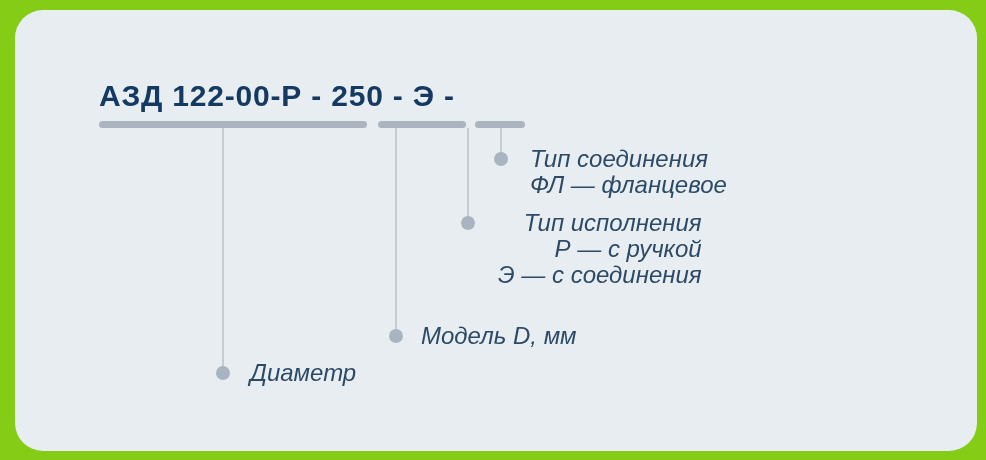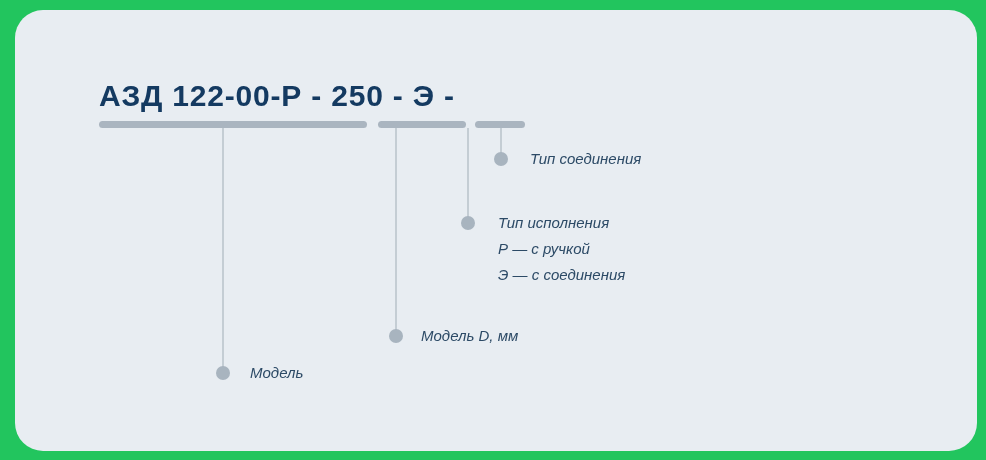--- a/index.html
+++ b/index.html
@@ -4,21 +4,21 @@
 <style>
   html, body {
     margin: 0;
     padding: 0;
     background: #ffffff;
   }
   .stage {
     position: relative;
     width: 986px;
     height: 460px;
-    background: #22c55e;
+    background: #84cc16;
     font-family: "Liberation Sans", sans-serif;
     overflow: hidden;
   }
   .card {
     position: absolute;
     left: 15px;
     top: 10px;
     width: 962px;
     height: 441px;
     background: #e8edf2;
@@ -65,27 +65,27 @@
     background: #a8b4bf;
   }
   .dot-model      { left: 216px; top: 366px; }
   .dot-diameter   { left: 389px; top: 329px; }
   .dot-design     { left: 461px; top: 216px; }
   .dot-connection { left: 494px; top: 152px; }
 
   .callout-label {
     position: absolute;
     font-style: italic;
-    font-size: 15px;
+    font-size: 24px;
     line-height: 26px;
     color: #2c4a66;
     white-space: nowrap;
   }
   .label-connection { left: 530px; top: 146px; }
-  .label-design     { left: 498px; top: 210px; }
+  .label-design     { left: 498px; top: 210px; text-align: right; }
   .label-diameter   { left: 421px; top: 323px; }
   .label-model      { left: 250px; top: 360px; }
   .callout-line-text { display: block; }
 </style>
 </head>
 <body>
 
 <div class="stage">
   <div class="card"></div>
 
@@ -100,28 +100,29 @@
   <div class="vline vline-design"></div>
   <div class="vline vline-connection"></div>
 
   <div class="dot dot-model"></div>
   <div class="dot dot-diameter"></div>
   <div class="dot dot-design"></div>
   <div class="dot dot-connection"></div>
 
   <div class="callout-label label-connection">
     <span class="callout-line-text">Тип соединения</span>
+    <span class="callout-line-text">ФЛ — фланцевое</span>
   </div>
 
   <div class="callout-label label-design">
     <span class="callout-line-text">Тип исполнения</span>
     <span class="callout-line-text">Р — с ручкой</span>
     <span class="callout-line-text">Э — с соединения</span>
   </div>
 
   <div class="callout-label label-diameter">
     <span class="callout-line-text">Модель D, мм</span>
   </div>
 
   <div class="callout-label label-model">
-    <span class="callout-line-text">Модель</span>
+    <span class="callout-line-text">Диаметр</span>
   </div>
 </div>
 
 </body></html>

